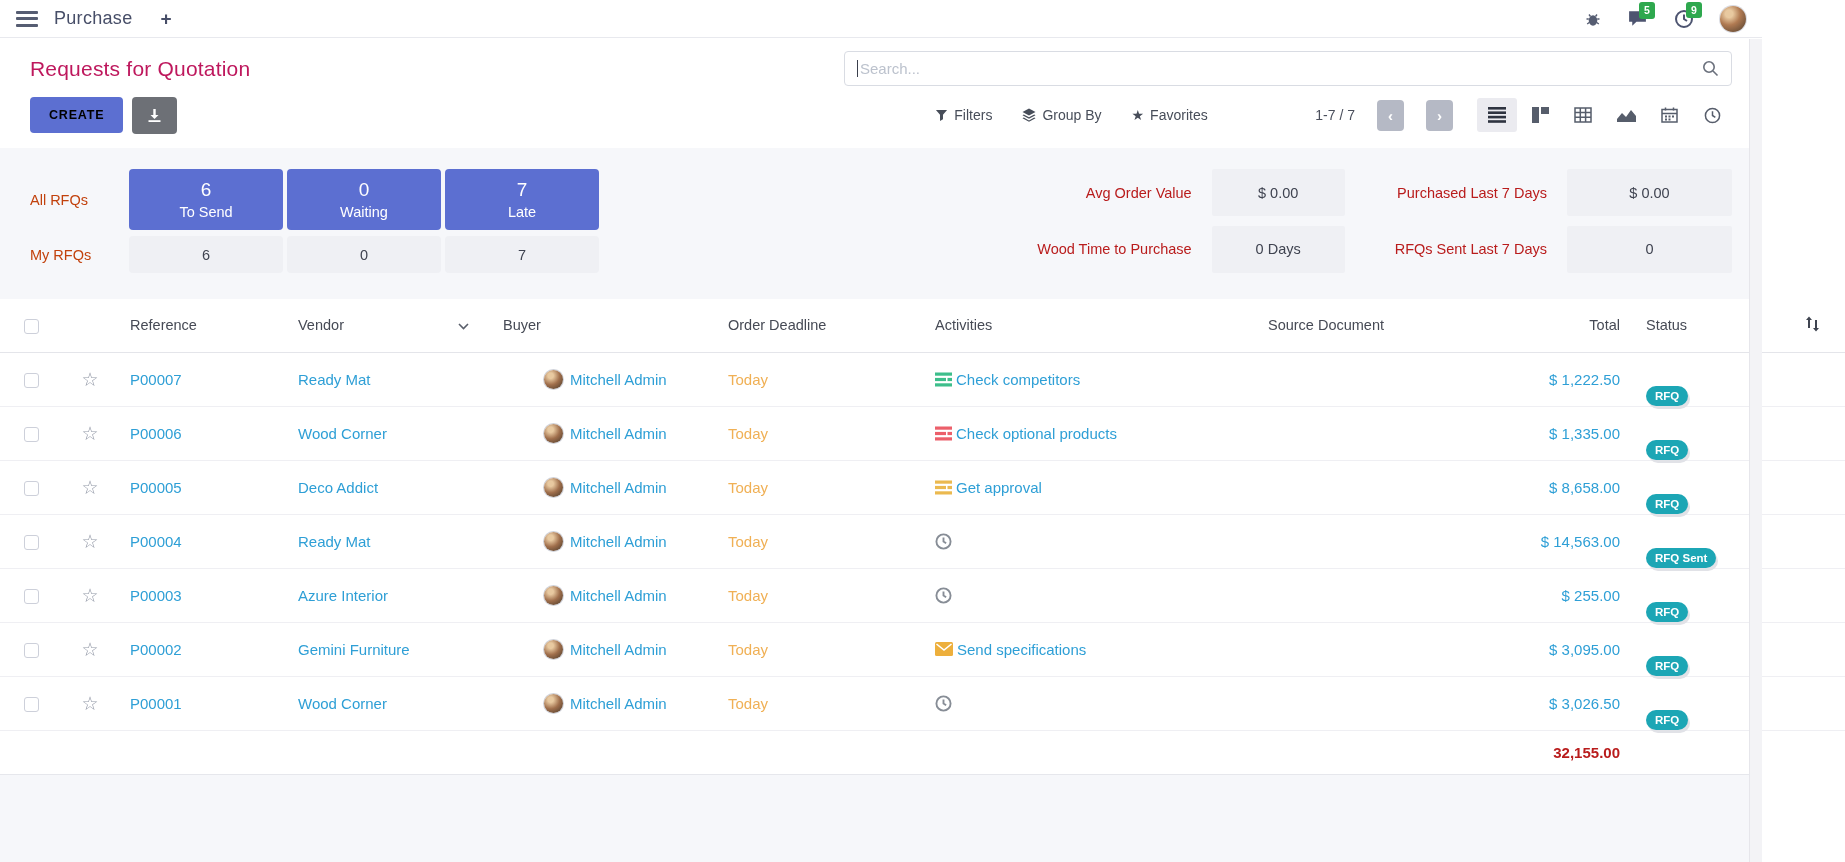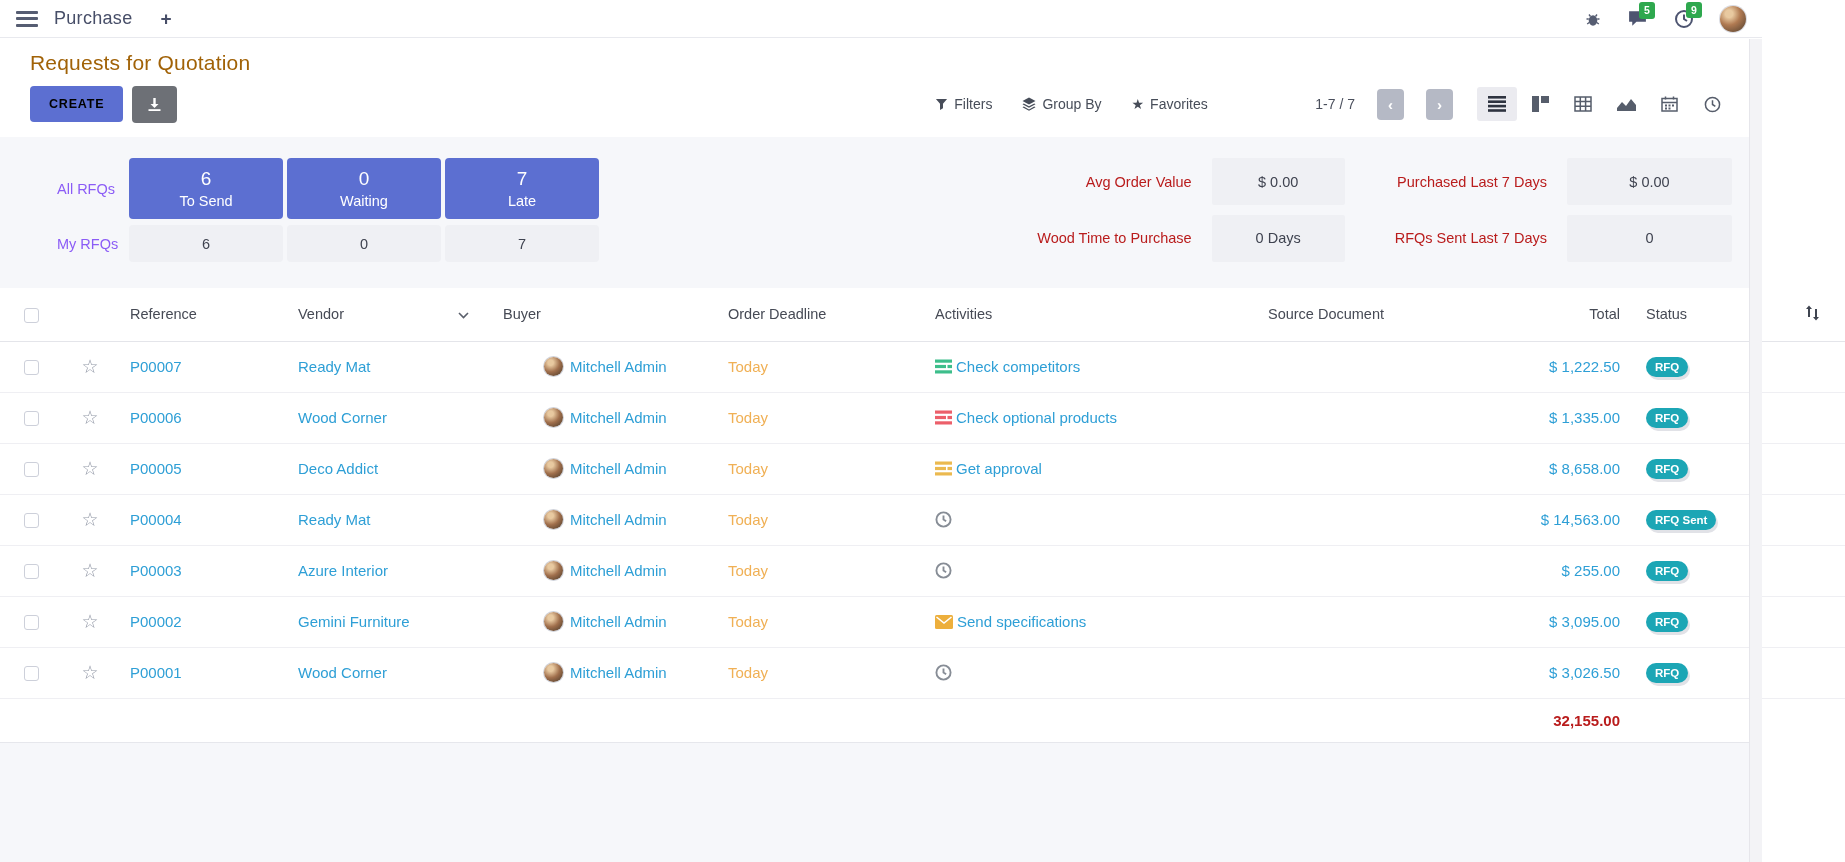--- a/index.html
+++ b/index.html
@@ -19,21 +19,21 @@
   .nav-icon { position:relative; display:flex; align-items:center; color:#565d72; }
   .badge { position:absolute; top:-7px; left:12px; background:#2ea84e; color:#fff;
     font-size:10.5px; font-weight:700; line-height:1; padding:3px 5px; border-radius:3px; }
   .avatar-nav { width:26px; height:26px; border-radius:50%;
     background:radial-gradient(circle at 35% 30%, #e8c9a0 15%, #b07a52 45%, #54412f 95%);
     box-shadow:0 0 0 1px #d9dbe2; }
 
   
   .control-panel { background:#fff; padding:13px 30px 14px; flex:0 0 auto; }
   .cp-top { display:flex; align-items:center; }
-  .page-title { font-size:21px; color:#a16207; font-weight:400; letter-spacing:.2px; }
+  .page-title { font-size:21px; color:#be185d; font-weight:400; letter-spacing:.2px; }
   .search-box { margin-left:auto; width:888px; height:35px; border:1px solid #d9dce3;
     border-radius:4px; display:flex; align-items:center; padding:0 12px; background:#fff; }
   .caret-blink { width:1px; height:17px; background:#3a3f4c; margin-right:2px; }
   .search-ph { color:#bcc2cd; font-size:15px; }
   .search-box svg { margin-left:auto; color:#6a707c; }
   .cp-bottom { display:flex; align-items:center; margin-top:10px; height:38px; }
   .btn-create { background:#5c6fd1; color:#000000; border:none; border-radius:4px;
     font-size:12.5px; font-weight:600; letter-spacing:.8px; padding:11px 19px;
     font-family:inherit; cursor:pointer; }
   .btn-download { background:#6d7076; border:none; border-radius:4px; width:45px; height:37px;
@@ -46,21 +46,21 @@
   .pager-btn { width:27px; height:31px; background:#b5b9c5; border:none; border-radius:4px;
     color:#fff; font-size:15px; font-weight:700; display:flex; align-items:center; justify-content:center; cursor:pointer; }
   .switcher { display:flex; align-items:center; gap:3px; margin-left:24px; }
   .sw-btn { width:40px; height:34px; display:flex; align-items:center; justify-content:center;
     color:#565d6b; border-radius:3px; cursor:pointer; }
   .sw-btn.active { background:#ebebf0; color:#2e3340; }
 
   
   .dashboard { background:#f6f7fa; padding:21px 30px 26px; display:flex; flex:0 0 auto; }
   .dash-left { display:grid; grid-template-columns:95px 154px 154px 154px; column-gap:4px; row-gap:6px; align-items:center; }
-  .dash-row-label { font-size:14.5px; color:#8b5cf6;margin-left:27px; }
+  .dash-row-label { font-size:14.5px; color:#c2410c; }
   .card-blue { background:#5c6fd1; color:#fff; border-radius:4px; height:61px;
     display:flex; flex-direction:column; align-items:center; justify-content:center; gap:3px; cursor:pointer; }
   .card-blue .num { font-size:19px; }
   .card-blue .lbl { font-size:14.5px; }
   .card-flat { background:#eff0f4; border-radius:4px; height:37px; display:flex;
     align-items:center; justify-content:center; font-size:14.5px; color:#3f4350; cursor:pointer; }
   .dash-right { margin-left:auto; display:grid; grid-template-columns:auto 133px auto 165px;
     column-gap:20px; row-gap:9px; align-items:center; }
   .kpi-label { font-size:14.5px; color:#b91c1c; text-align:right; white-space:nowrap; }
   .kpi-label.second { padding-left:30px; }
@@ -91,21 +91,21 @@
   .buyer-wrap { display:flex; align-items:center; gap:7px;padding-left:41px; }
   .avatar-sm { width:19px; height:19px; border-radius:50%; flex:0 0 auto;
     background:radial-gradient(circle at 35% 30%, #e8c9a0 15%, #a06f4c 50%, #4a3a2a 95%);
     box-shadow:0 0 0 1px #cfd2da; }
   .deadline { color:#f0b055; }
   .act-wrap { display:flex; align-items:center; gap:4px; }
   .act-icon { display:none; align-items:center; }
   .act-icon.visible { display:inline-flex; }
   .sort-caret { margin-left:110px; color:#5a5f6b; }
   .pill { display:inline-block; background:#1ca6b5; color:#fff; font-size:11.5px; font-weight:700;
-    padding:4px 9px; border-radius:20px; box-shadow:2px 3px 0 0 #e1e2e7; white-space:nowrap; }
+    padding:4px 9px; border-radius:20px; box-shadow:2px 3px 0 0 #e1e2e7; white-space:nowrap;margin-top:33px; }
   tfoot td { height:44px; border-bottom:none; }
   .footer-total { font-weight:700; color:#b91c1c; font-size:15px; }
 
   .bottom-fill { flex:1 1 auto; background:#f6f7fa; border-top:1px solid #e6e7ec; }
   .scroll-track { position:absolute; top:39px; right:0; bottom:0; width:13px;
     background:#f3f3f6; border-left:1px solid #e6e6eb; }
 </style>
 </head>
 <body>
 
@@ -141,20 +141,28 @@
         </svg>
         <span class="badge">9</span>
       </span>
       <span class="avatar-nav"></span>
     </div>
   </nav>
 
   <div class="control-panel">
     <div class="cp-top">
       <div class="page-title">Requests for Quotation</div>
+      <div class="search-box">
+        <span class="caret-blink"></span>
+        <span class="search-ph">Search...</span>
+        <svg width="17" height="17" viewBox="0 0 17 17" fill="none" stroke="currentColor" stroke-width="1.6">
+          <circle cx="7" cy="7" r="5.2"></circle>
+            <path d="M11 11 L15.5 15.5"></path>
+        </svg>
+      </div>
     </div>
     <div class="cp-bottom">
       <button class="btn-create">CREATE</button>
       <button class="btn-download">
         <svg width="15" height="15" viewBox="0 0 15 15" fill="currentColor">
           <path d="M6.3 1 h2.4 v6 h2.8 L7.5 11 3.5 7 h2.8 z"></path>
             <rect x="1.5" y="12.2" width="12" height="1.8"></rect>
         </svg>
       </button>
       <div class="filter-group">

